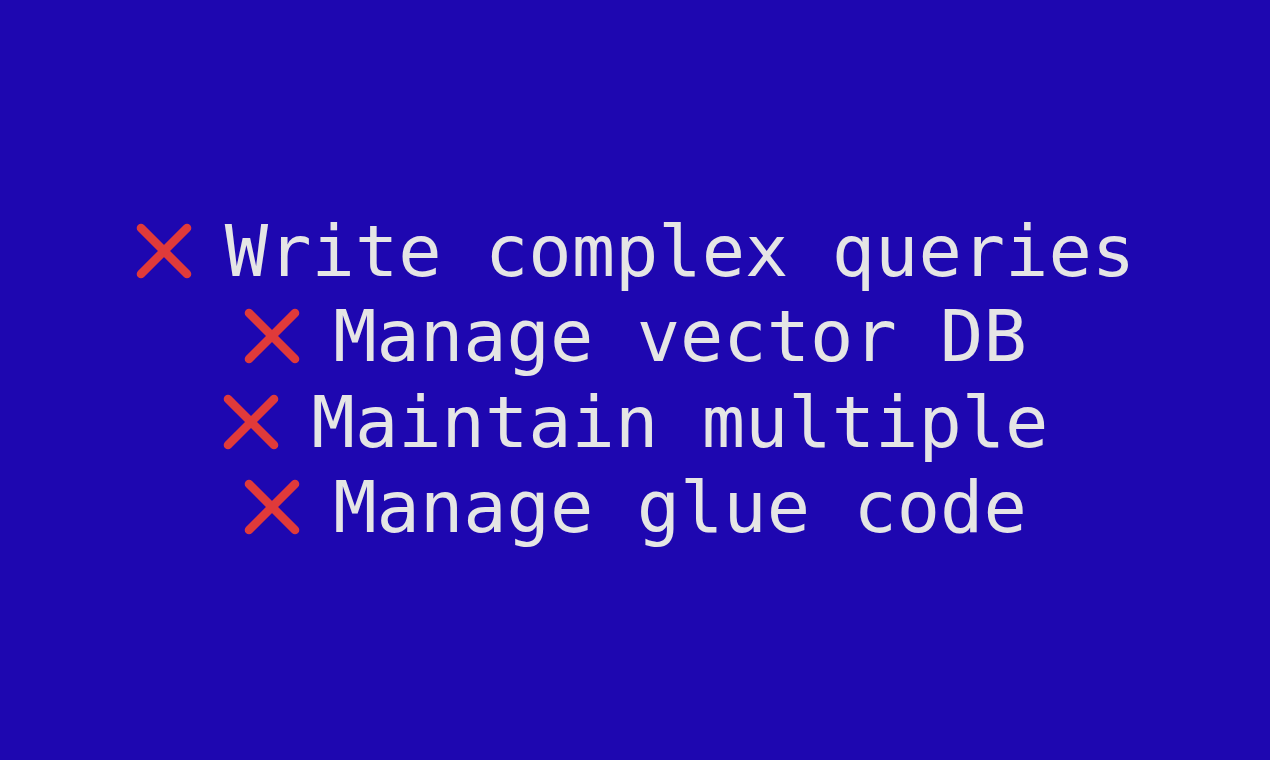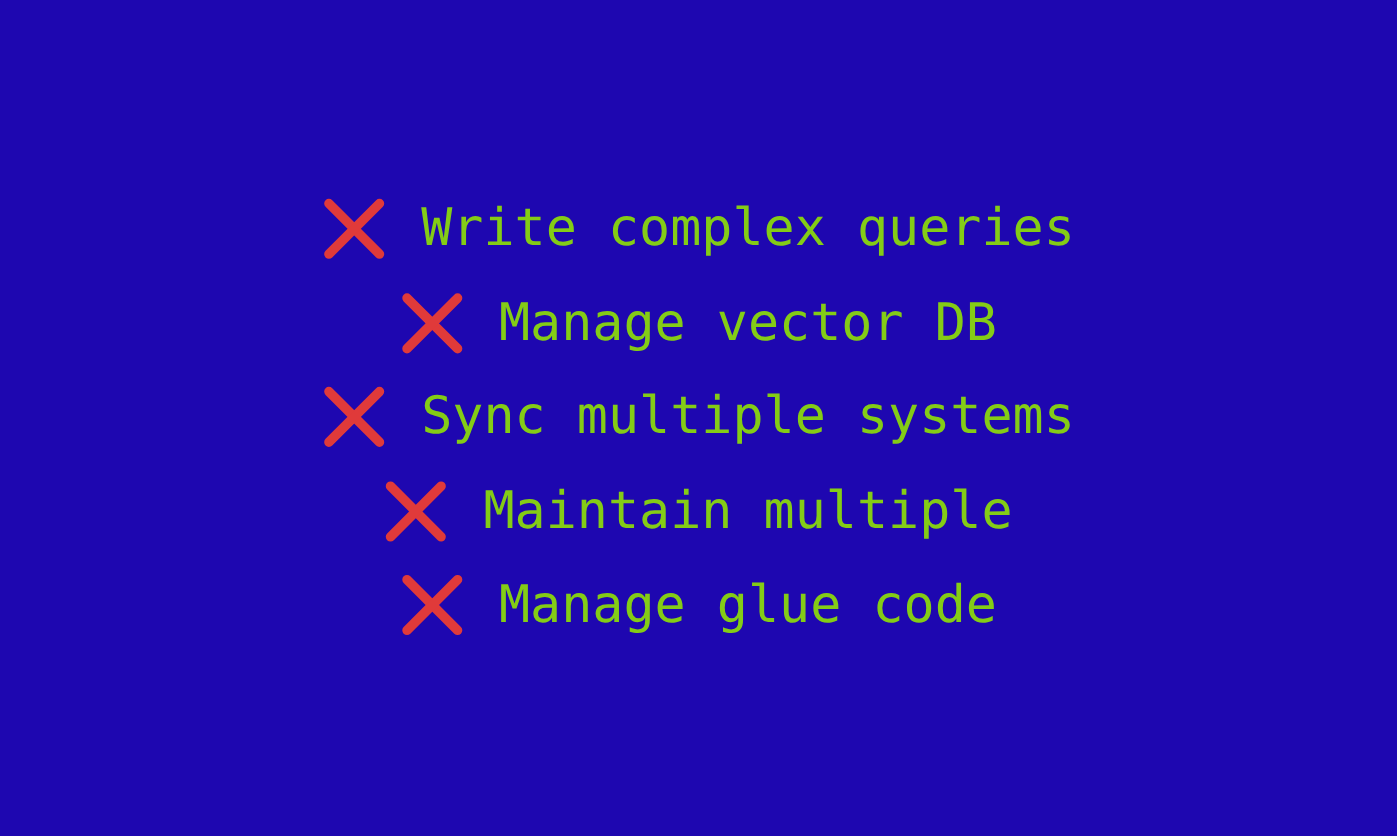--- a/index.html
+++ b/index.html
@@ -53,23 +53,23 @@
     margin-right: 32px;
   }
 
   .x-icon line {
     stroke: #e03a3a;
     stroke-width: 8.6;
     stroke-linecap: round;
   }
 
   .pain-label {
-    color: #84cc16;
+    color: #e5e5e5;
     font-family: "DejaVu Sans Mono", "Liberation Mono", monospace;
-    font-size: 47px;
+    font-size: 72px;
     line-height: 58px;
     letter-spacing: 0px;
     font-weight: 400;
     display: block;
   }
 </style>
 </head>
 <body>
 
 <div id="slide">
@@ -85,27 +85,20 @@
     </div>
 
     <div class="pain-item">
       <svg class="x-icon" viewBox="0 0 58 58" aria-hidden="true">
         <line x1="6" y1="6" x2="52" y2="52"></line>
         <line x1="52" y1="6" x2="6" y2="52"></line>
       </svg>
       <span class="pain-label">Manage vector DB</span>
     </div>
 
-    <div class="pain-item">
-      <svg class="x-icon" viewBox="0 0 58 58" aria-hidden="true">
-        <line x1="6" y1="6" x2="52" y2="52"></line>
-        <line x1="52" y1="6" x2="6" y2="52"></line>
-      </svg>
-      <span class="pain-label">Sync multiple systems</span>
-    </div>
 
     <div class="pain-item">
       <svg class="x-icon" viewBox="0 0 58 58" aria-hidden="true">
         <line x1="6" y1="6" x2="52" y2="52"></line>
         <line x1="52" y1="6" x2="6" y2="52"></line>
       </svg>
       <span class="pain-label">Maintain multiple</span>
     </div>
 
     <div class="pain-item">

